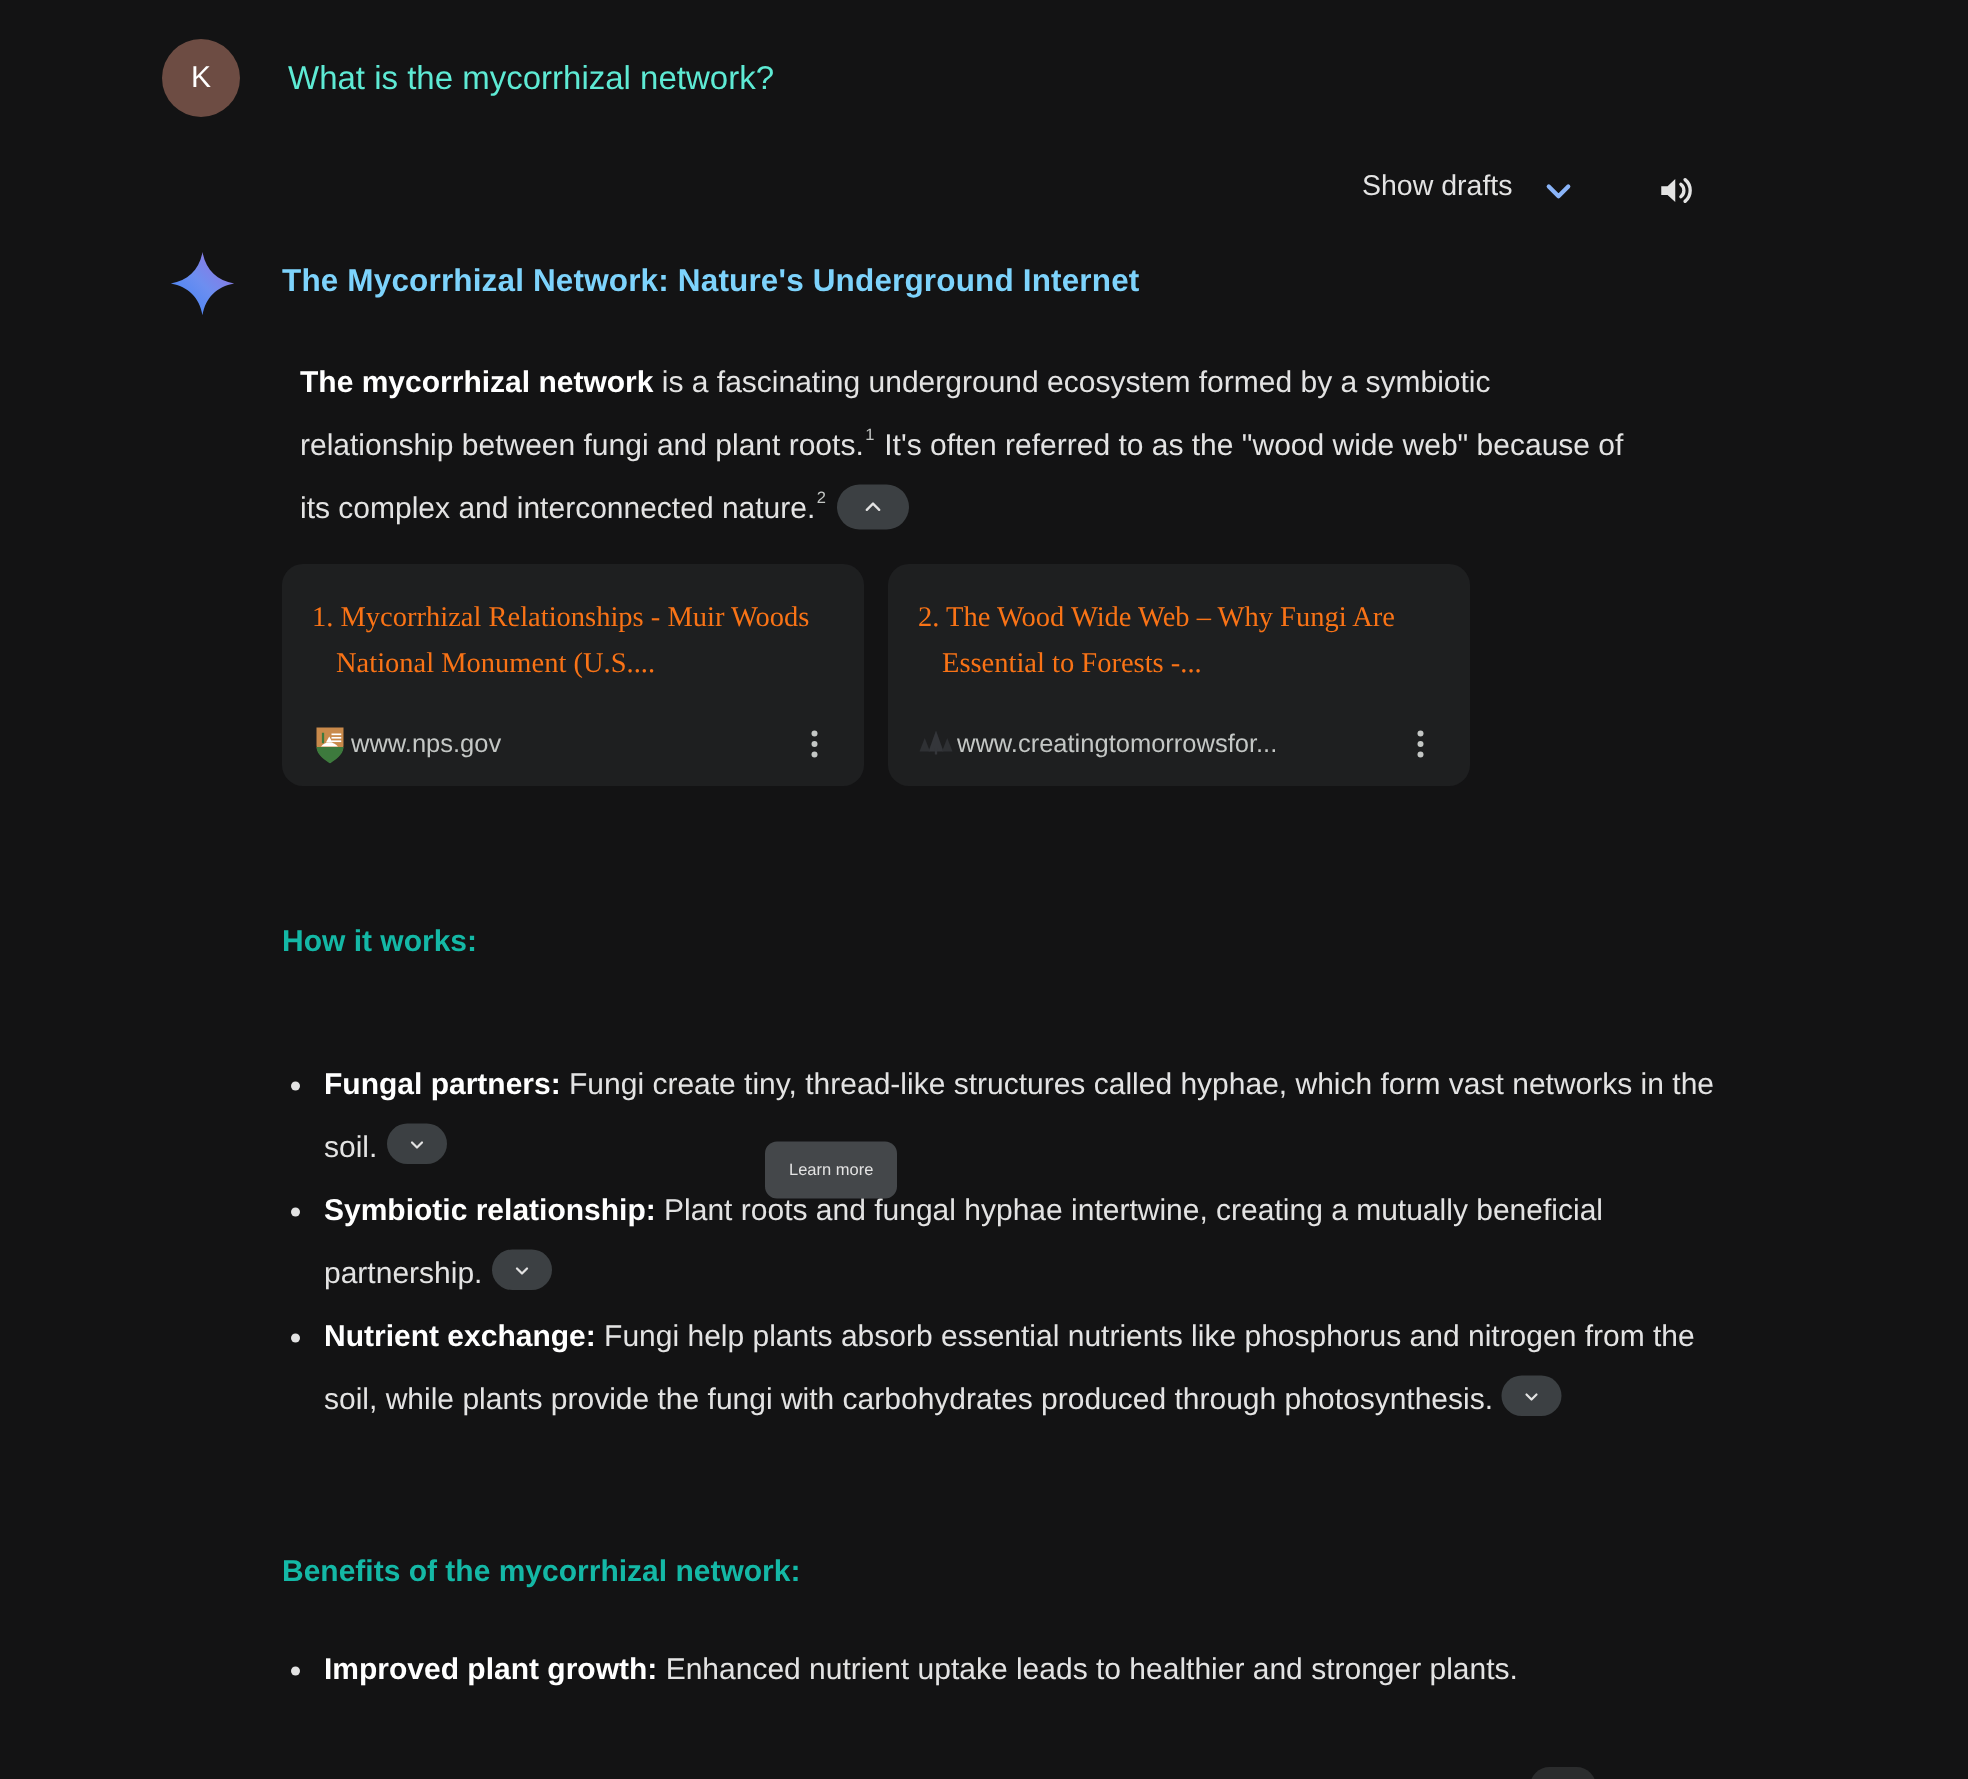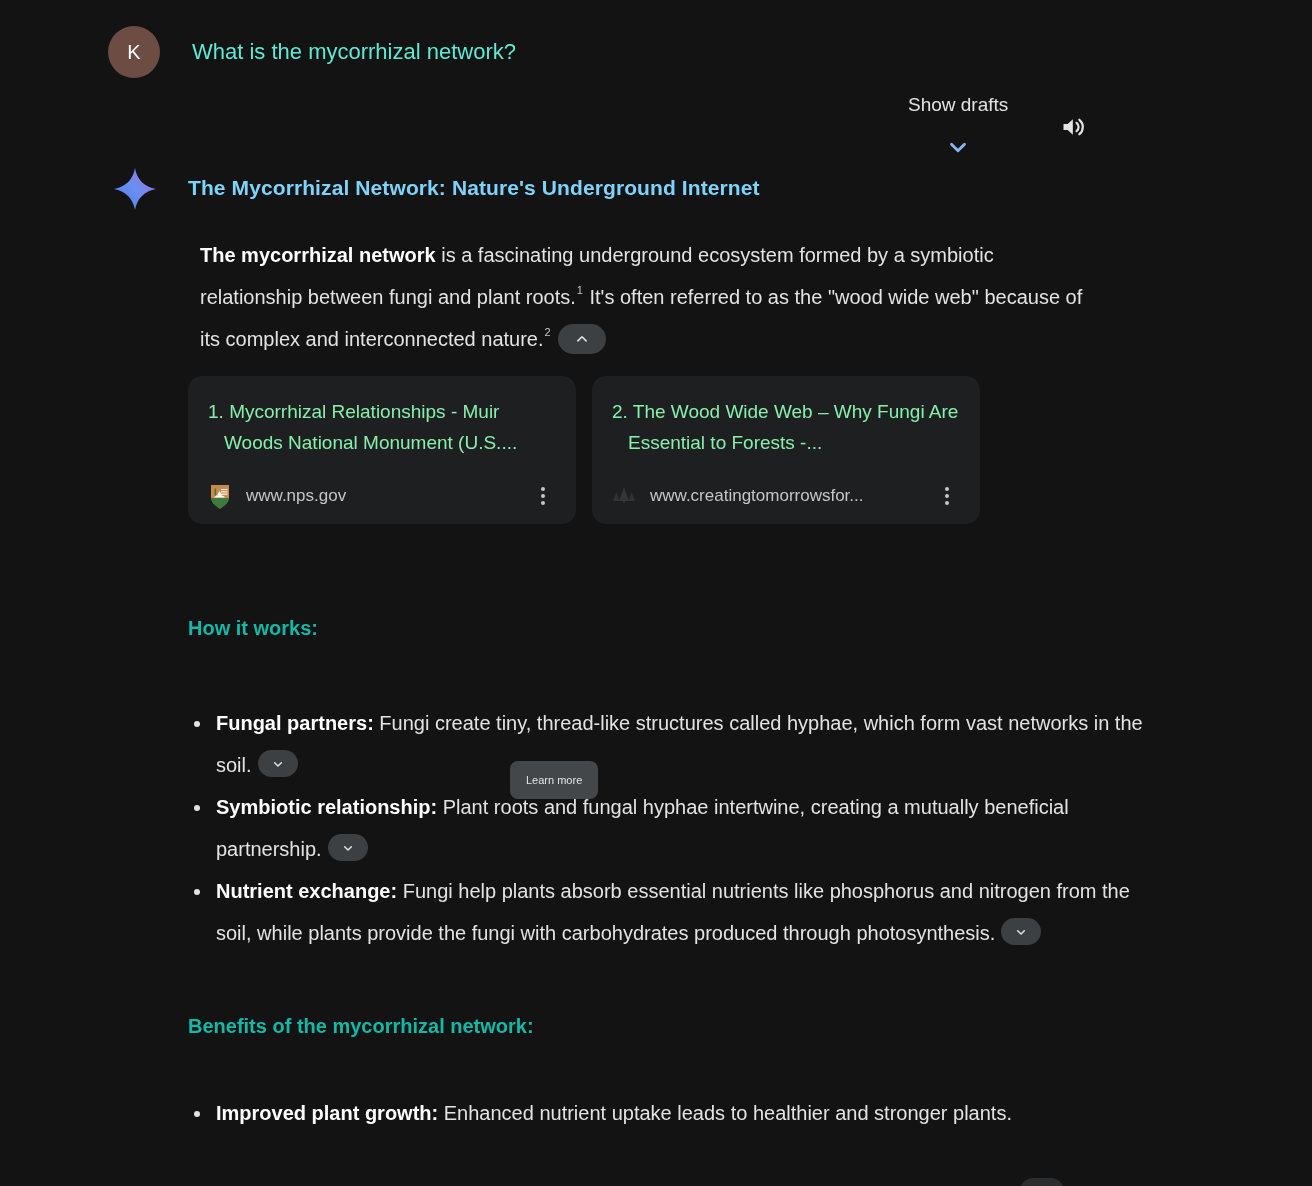--- a/index.html
+++ b/index.html
@@ -40,25 +40,24 @@
   }
 
   
   .drafts-bar {
     position: absolute;
     left: 900px; top: 106px;
     display: flex; align-items: center; gap: 0;
     height: 46px;
   }
   .show-drafts {
-    display: flex; align-items: center; gap: 18px;
+    display: flex; align-items: flex-start; gap: 18px;
     cursor: pointer;
     padding: 6px 8px;
     border-radius: 18px;
-    flex-direction: column;
   }
   .show-drafts-label {
     font-size: 19px; color: #e3e3e3; white-space: nowrap;
   }
   .chev-blue { display: block; }
   .speaker-btn {
     margin-left: 38px;
     display: flex; align-items: center; justify-content: center;
     width: 40px; height: 40px;
     border-radius: 50%;
@@ -129,30 +128,31 @@
     box-sizing: border-box;
     padding: 20px 20px 0 20px;
     display: flex;
     flex-direction: column;
     justify-content: space-between;
     cursor: pointer;
   }
   .card-title {
     font-size: 19px;
     line-height: 31px;
-    color: #86efac;
+    color: #f97316;
     padding-left: 16px;
     text-indent: -16px;
     overflow: hidden;
     max-height: 62px;
+    font-family: Liberation Serif, serif;
   }
   .card-foot {
     display: flex; align-items: center;
     height: 56px;
-    gap: 14px;
+    gap: 2px;
   }
   .favicon { width: 24px; height: 26px; flex: 0 0 auto; }
   .card-domain {
     font-size: 17px;
     color: #c4c7c5;
     white-space: nowrap;
     overflow: hidden;
     flex: 1 1 auto;
   }
   .kebab {
@@ -341,21 +341,21 @@
             <path d="M7 10l5 5 5-5" stroke="#e3e3e3" stroke-width="2.2" stroke-linecap="round" stroke-linejoin="round"></path>
           </svg>
         </span></li>
     <li><span class="b">Nutrient exchange:</span><span> Fungi help plants absorb essential nutrients like phosphorus and nitrogen from the soil, while plants provide the fungi with carbohydrates produced through photosynthesis.</span><span class="pill down">
           <svg width="16" height="16" viewBox="0 0 24 24" fill="none">
             <path d="M7 10l5 5 5-5" stroke="#e3e3e3" stroke-width="2.2" stroke-linecap="round" stroke-linejoin="round"></path>
           </svg>
         </span></li>
   </ul>
 
-  <div class="block-title" style="top:1015px">Benefits of the mycorrhizal network:</div>
+  <div class="block-title" style="top:1037px">Benefits of the mycorrhizal network:</div>
 
   <ul class="bullets" style="top:1092px">
     <li><span class="b">Improved plant growth:</span><span> Enhanced nutrient uptake leads to healthier and stronger plants.</span></li>
   </ul>
 
   <div class="tooltip">Learn more</div>
 
   <div class="bottom-pill"></div>
 
 </div>

